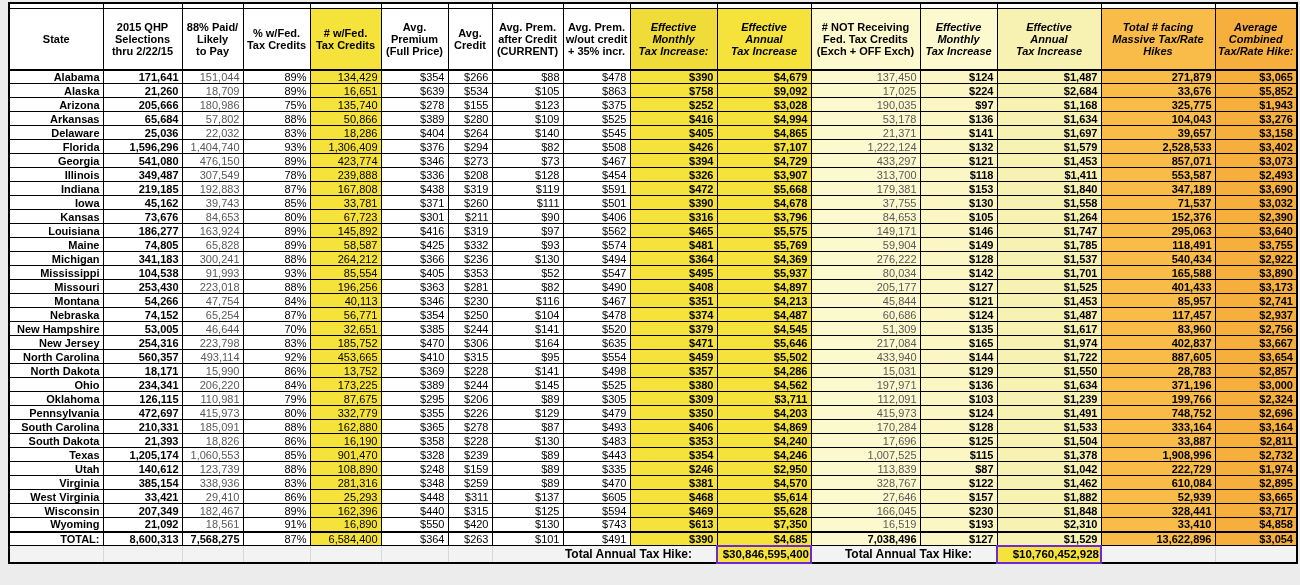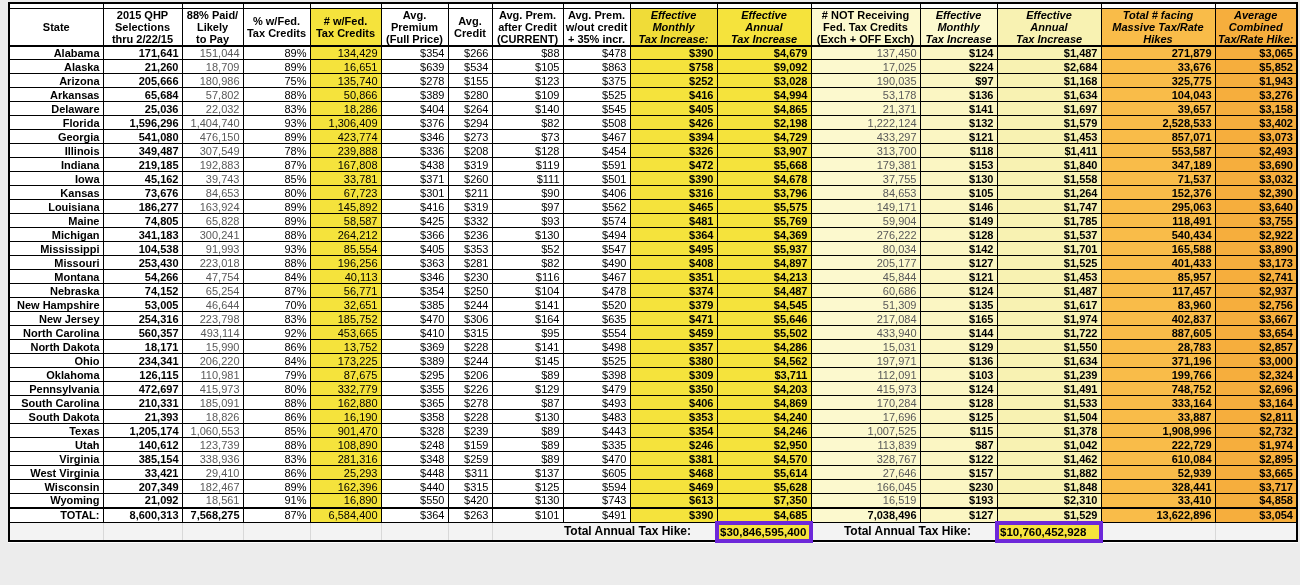--- a/index.html
+++ b/index.html
@@ -4,41 +4,41 @@
 <style>
   html,body{margin:0;padding:0;background:#ececec;}
   body{width:1300px;height:585px;overflow:hidden;font-family:"Liberation Sans",sans-serif;}
   .wrap{padding:2px 0 0 8px;}
   table.tbl{border-collapse:collapse;table-layout:fixed;width:1289px;border:2px solid #000;background:#fff;}
   .tbl td,.tbl th{border:1px solid #000;overflow:hidden;white-space:nowrap;box-sizing:border-box;}
   
   tr.cutrow td{height:5px;border-top:none;background:#fff;}
   
   tr.hdr th{height:37px;font-size:11px;line-height:12px;font-weight:bold;text-align:center;
-    vertical-align:middle;white-space:pre-line;padding:0 1px;border-bottom:2px solid #000;background:#fff;}
+    vertical-align:middle;white-space:pre-line;padding:12px 1px;border-bottom:2px solid #000;background:#fff;}
   tr.hdr th.it{font-style:italic;}
   
   tbody td{height:14px;font-size:11px;text-align:right;padding:0 3px 0 0;background:#fff;color:#000;}
   tbody td.b{font-weight:bold;}
   tbody td.gray{color:#595959;}
   
   .bg-yel{background:#F5E33C !important;}
   .bg-gold{background:#F0DC38 !important;}
   .bg-cream{background:#FCF9CE !important;}
   .bg-pale1{background:#FBF6C3 !important;}
   .bg-pale2{background:#F8F2B2 !important;}
   .bg-org1{background:#F9BC49 !important;}
   .bg-org2{background:#F6AE3D !important;}
   tr.trow-total td{border-top:2px solid #000;font-weight:normal;margin-top:20px;}
   tr.trow-total td.tb{font-weight:bold;color:#000;}
   
   tfoot td{border:none;height:15px;background:#ececec;font-size:12px;}
   tfoot td.fe{border-right:1px solid #d8d8d8;background:#f3f3f3;}
   tfoot td.flabel{font-weight:bold;text-align:right;padding-right:24px;color:#000;background:#f3f3f3;}
-  tfoot td.fbox{background:#F5E33C;border:4px solid #6d28d9;font-weight:bold;text-align:left;font-size:11.5px;}
+  tfoot td.fbox{background:#F5E33C;border:2px solid #6d28d9;font-weight:bold;text-align:right;font-size:11.5px;}
   
   col.w0{width:94px}col.w1{width:79px}col.w2{width:61px}col.w3{width:67px}
   col.w4{width:71px}col.w5{width:67px}col.w6{width:44px}col.w7{width:71px}
   col.w8{width:67px}col.w9{width:87px}col.w10{width:94px}col.w11{width:109px}
   col.w12{width:77px}col.w13{width:104px}col.w14{width:114px}col.w15{width:82px}
 </style>
 </head>
 <body>
 
 <div class="wrap">
@@ -221,21 +221,21 @@
           <td class="b">Florida</td>
           <td class="b">1,596,296</td>
           <td class="gray">1,404,740</td>
           <td class="">93%</td>
           <td class="bg-yel">1,306,409</td>
           <td class="">$376</td>
           <td class="">$294</td>
           <td class="">$82</td>
           <td class="">$508</td>
           <td class="bg-yel b">$426</td>
-          <td class="bg-yel b">$2,198</td>
+          <td class="bg-yel b">$7,107</td>
           <td class="bg-cream gray">1,222,124</td>
           <td class="bg-pale1 b">$132</td>
           <td class="bg-pale2 b">$1,579</td>
           <td class="bg-org1 b">2,528,533</td>
           <td class="bg-org2 b">$3,402</td>
         </tr>
         <tr class="trow">
           <td class="b">Georgia</td>
           <td class="b">541,080</td>
           <td class="gray">476,150</td>
@@ -543,21 +543,21 @@
         </tr>
         <tr class="trow">
           <td class="b">Oklahoma</td>
           <td class="b">126,115</td>
           <td class="gray">110,981</td>
           <td class="">79%</td>
           <td class="bg-yel">87,675</td>
           <td class="">$295</td>
           <td class="">$206</td>
           <td class="">$89</td>
-          <td class="">$398</td>
+          <td class="">$305</td>
           <td class="bg-yel b">$309</td>
           <td class="bg-yel b">$3,711</td>
           <td class="bg-cream gray">112,091</td>
           <td class="bg-pale1 b">$103</td>
           <td class="bg-pale2 b">$1,239</td>
           <td class="bg-org1 b">199,766</td>
           <td class="bg-org2 b">$2,324</td>
         </tr>
         <tr class="trow">
           <td class="b">Pennsylvania</td>

